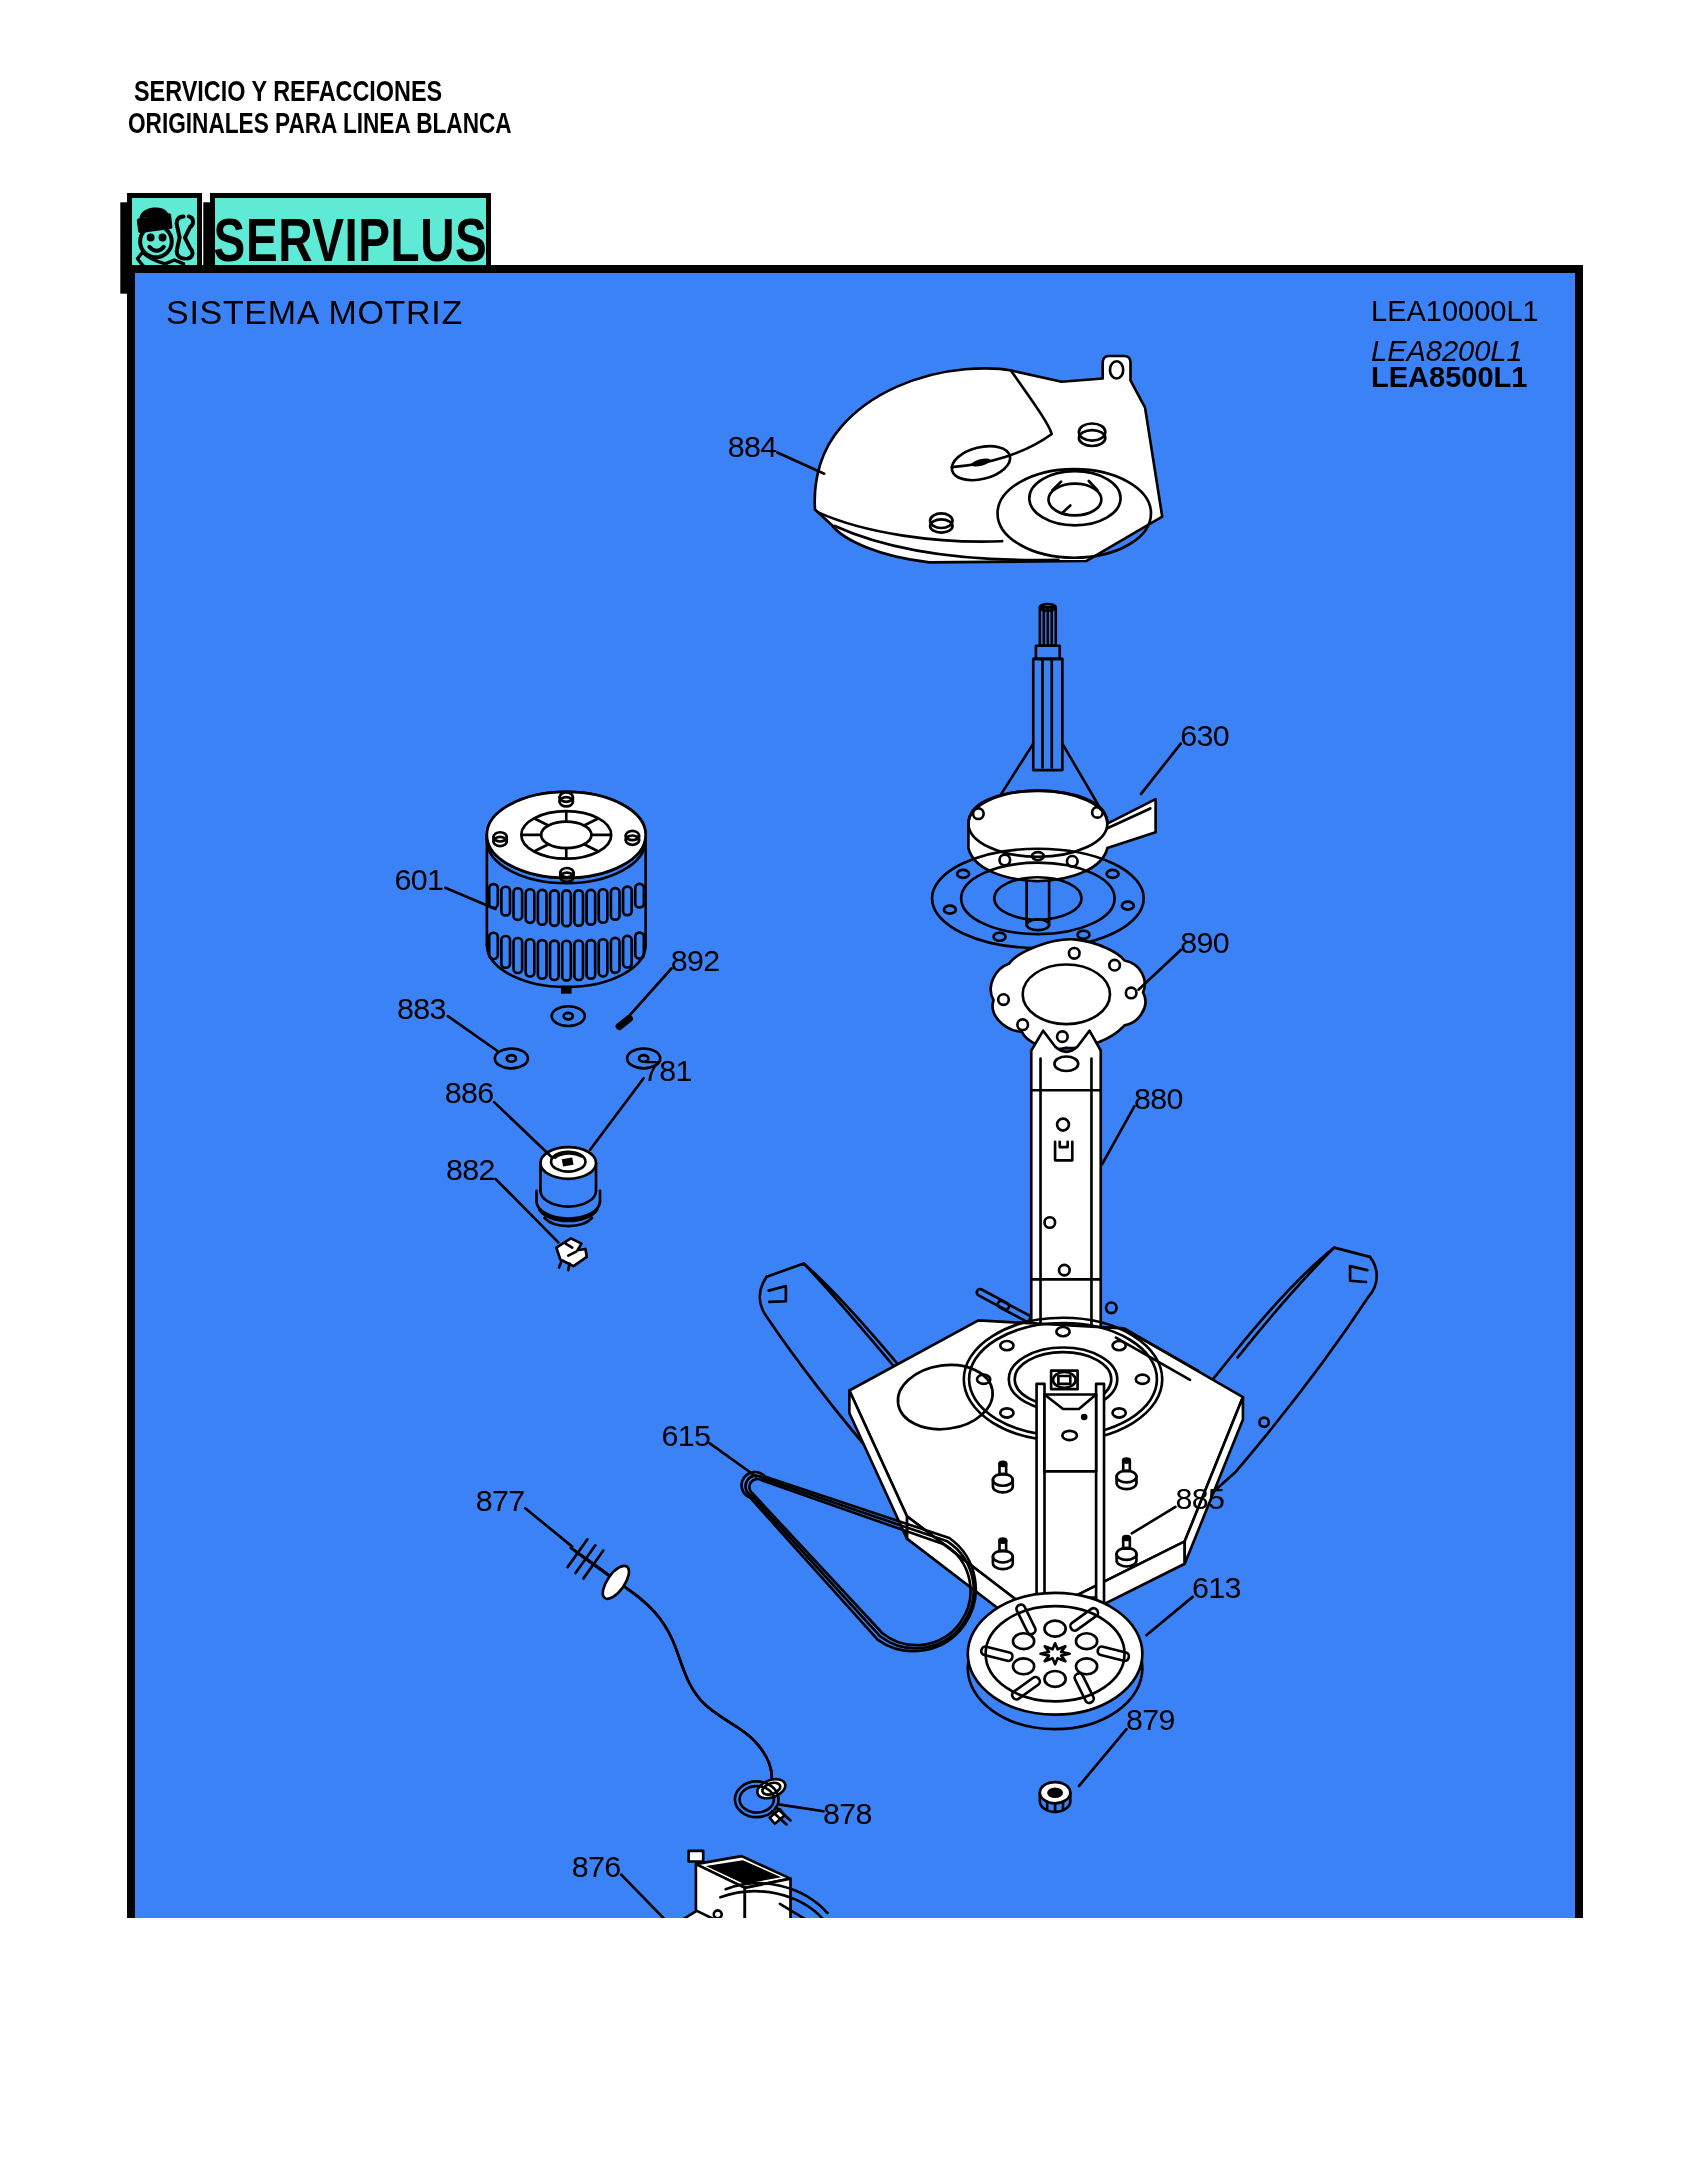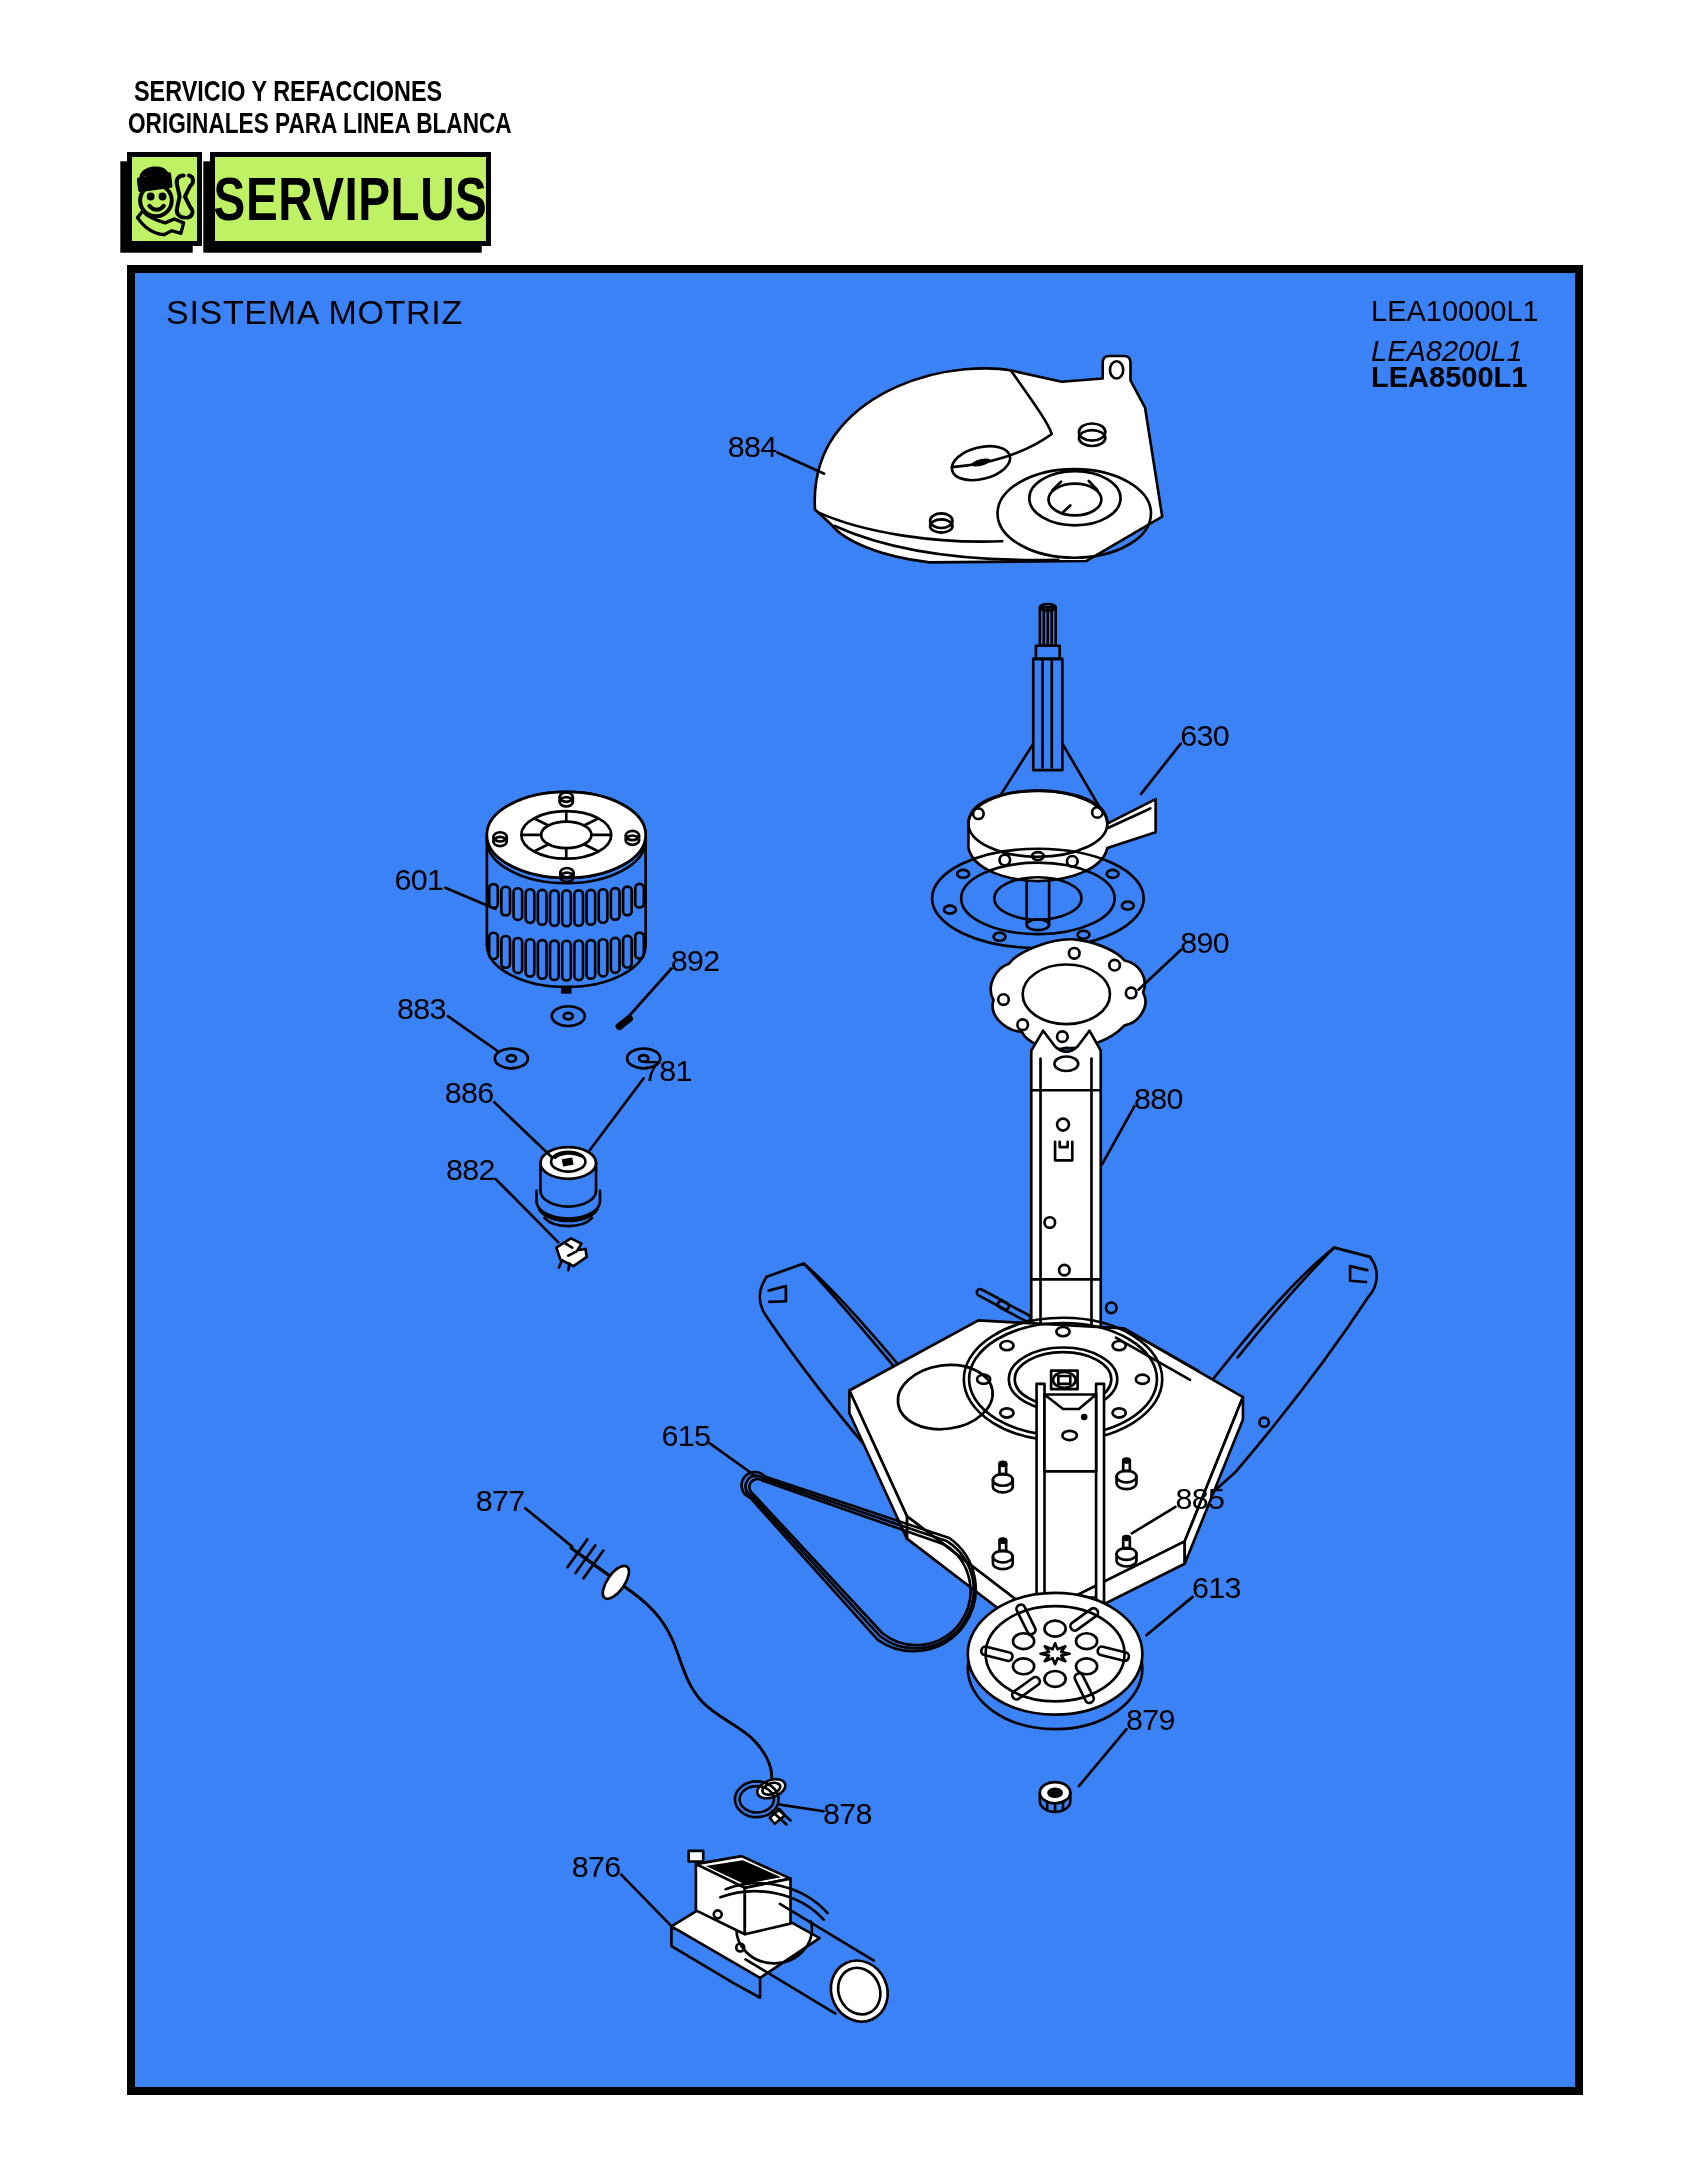--- a/index.html
+++ b/index.html
@@ -1,22 +1,22 @@
 <!DOCTYPE html>
 <html style="font-size:10.6px"><head>
 <meta charset="utf-8">
 <style>
   html,body{margin:0;padding:0;background:#fff;}
-  .page{position:relative;width:1687px;height:2183px;background:#fff;overflow:hidden;
+  .page{position:relative;width:1687px;height:1918px;background:#fff;overflow:hidden;
         font-family:"Liberation Sans","DejaVu Sans",sans-serif;color:#000;}
   .hdr-line{position:absolute;font-weight:bold;white-space:nowrap;transform:scaleX(.78);transform-origin:left top;letter-spacing:0px;}
   #hdr1{left:134px;top:74px;font-size:30px;}
   #hdr2{left:128px;top:107px;font-size:29px;}
-  .logo-box{position:absolute;border:5.3px solid #000;background:#bef264;box-sizing:border-box;
-            box-shadow:-8px 8px 0 -1.3px #000;}
+  .logo-box{position:absolute;border:5.3px solid #000;background:#5eead4;box-sizing:border-box;
+            box-shadow:-8px 8px 0 -1.3px #000;margin-top:41px;}
   #icon-box{left:127px;top:152px;width:75px;height:94px;}
   #brand-box{left:210px;top:152px;width:281px;height:94px;display:flex;align-items:center;justify-content:center;}
   #brand-text{font-weight:bold;font-size:61px;transform:scaleX(.78);letter-spacing:0.7px;line-height:1;}
   #frame{position:absolute;left:127px;top:265px;width:1456px;height:1830px;border:8.6px solid #000;box-sizing:border-box;background:#3b82f6;}
   #sheet-title{position:absolute;left:31px;top:20px;font-size:34px;letter-spacing:0.7px;}
   .model{position:absolute;left:1236px;font-size:29px;white-space:nowrap;}
   #model0{top:22px;} #model1{top:62px;font-style:italic;} #model2{top:88px;font-weight:bold;}
   #diagram{position:absolute;left:0;top:0;}
   
   #diagram path,#diagram ellipse,#diagram circle,#diagram line,#diagram rect,#diagram polygon,#diagram polyline{

